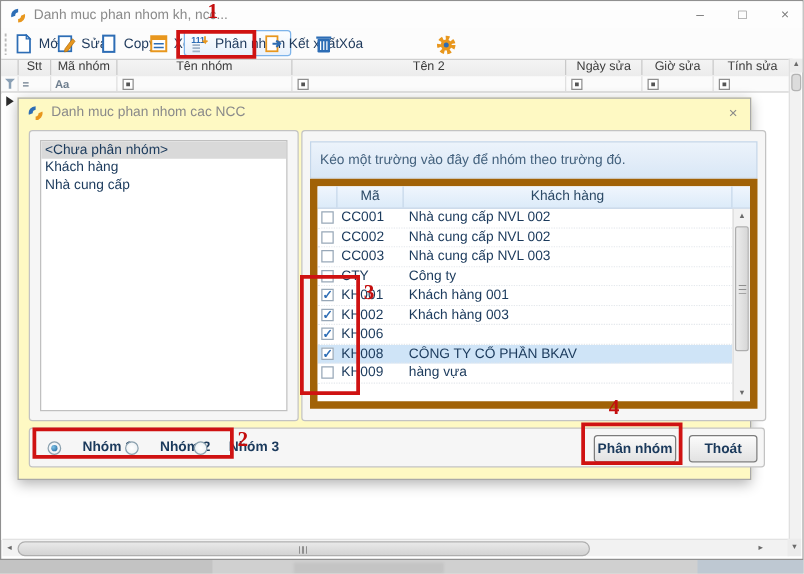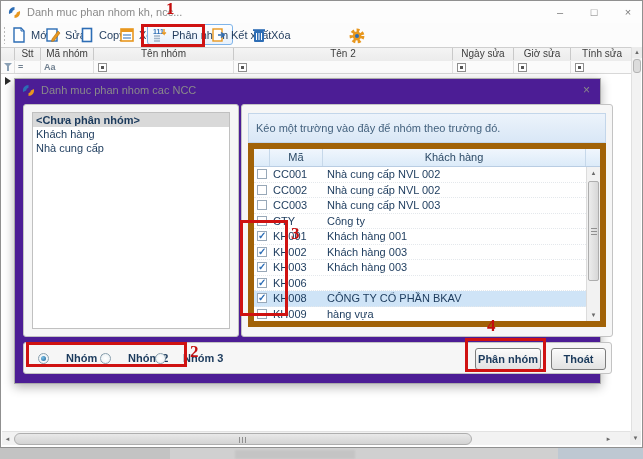--- a/index.html
+++ b/index.html
@@ -36,28 +36,28 @@
   .vscroll{position:absolute;right:1px;top:46px;width:10px;height:385px;background:#f2f2f2;border-left:1px solid #e0e0e0;}
   .vscroll .arr{position:absolute;left:0;width:10px;height:11px;text-align:center;font-size:6px;color:#6a6a6a;line-height:11px;background:#ececec;}
   .vthumb{position:absolute;left:1px;top:12px;width:8px;height:14px;background:#dcdcdc;border:1px solid #b3b3b3;border-radius:3px;}
   .hscroll{position:absolute;left:1px;bottom:2px;width:629px;height:14px;background:#f2f2f2;border-top:1px solid #e2e2e2;}
   .hbtn{position:absolute;top:1px;width:11px;height:12px;font-size:6px;color:#6a6a6a;text-align:center;line-height:12px;}
   .hthumb{position:absolute;left:12px;top:1px;width:458px;height:12px;background:linear-gradient(#e9e9e9,#d3d3d3);border:1px solid #aeaeae;border-radius:6px;}
   .hgrip{position:absolute;left:50%;top:3px;width:9px;height:6px;margin-left:-4px;
     background-image:repeating-linear-gradient(90deg,#8f8f8f 0 1px,transparent 1px 3px);}
   .corner-btn{position:absolute;right:1px;bottom:2px;width:11px;height:14px;font-size:6px;color:#6a6a6a;text-align:center;line-height:14px;background:#ececec;}
   
-  .dialog{position:absolute;left:14px;top:78px;width:587px;height:306px;background:#4c1d95;border:1px solid #a9a9a9;box-shadow:0 3px 10px rgba(0,0,0,.3);}
+  .dialog{position:absolute;left:14px;top:78px;width:587px;height:306px;background:#fef9c3;border:1px solid #a9a9a9;box-shadow:0 3px 10px rgba(0,0,0,.3);}
   .dlg-title{position:absolute;left:0;top:0;width:100%;height:22px;display:flex;align-items:center;}
   .dlg-title .ttl{font-size:11px;color:#8a8a8a;margin-left:6px;}
   .dlg-close{position:absolute;right:10px;top:4px;font-size:12px;color:#8a8a8a;cursor:default;}
   .gbox{position:absolute;border:1px solid #c3c3c3;border-radius:3px;background:#f6f6f6;}
   .listbox{position:absolute;left:8px;top:7px;right:8px;bottom:7px;background:#fff;border:1px solid #c0c0c0;overflow:hidden;}
   .litem{height:14px;line-height:14px;font-size:11px;color:#1b3a5c;padding-left:3px;white-space:nowrap;cursor:default;}
-  .litem.selected{background:#d9d9d9;font-weight:bold;}
+  .litem.selected{background:#d9d9d9;}
   .groupband{position:absolute;left:6px;right:6px;top:8px;height:30px;background:linear-gradient(#ecf3fb,#d9e7f6);border:1px solid #c3d6ea;display:flex;align-items:center;}
   .groupband span{font-size:11px;color:#44627e;margin-left:7px;}
   .dtable{position:absolute;left:6px;right:6px;top:38px;height:184px;background:#fff;border:6px solid #a16207;overflow:hidden;}
   .dthead{position:absolute;left:0;top:0;right:0;height:18px;background:linear-gradient(#f0f6fd,#dcebf9);border-bottom:1px solid #b9cde3;display:flex;}
   .dthead .hc{font-size:11px;color:#2c4a66;text-align:center;line-height:17px;border-right:1px solid #c6d8ea;overflow:hidden;}
   .dtbody{position:absolute;left:0;top:18px;right:14px;bottom:0;overflow:hidden;}
   .trow{display:flex;align-items:center;height:15.5px;border-bottom:1px dotted #e4e8ec;background:#fff;cursor:default;}
   .trow.selected{background:#cfe4f7;}
   .trow .cbc{flex:0 0 16px;display:flex;justify-content:center;}
   .cb{width:10px;height:10px;background:#fff;border:1px solid #98a8b8;position:relative;}
@@ -304,27 +304,20 @@
               <span class="cbc">
                 <span class="cb checked"></span>
               </span>
               <span class="code">KH002</span>
               <span class="cname">Khách hàng 003</span>
             </div>
           <div class="trow">
               <span class="cbc">
                 <span class="cb checked"></span>
               </span>
-              <span class="code">KH003</span>
-              <span class="cname">Khách hàng 003</span>
-            </div>
-          <div class="trow">
-              <span class="cbc">
-                <span class="cb checked"></span>
-              </span>
               <span class="code">KH006</span>
             </div>
           <div class="trow selected">
               <span class="cbc">
                 <span class="cb checked"></span>
               </span>
               <span class="code">KH008</span>
               <span class="cname">CÔNG TY CỔ PHẦN BKAV</span>
             </div>
           <div class="trow">

